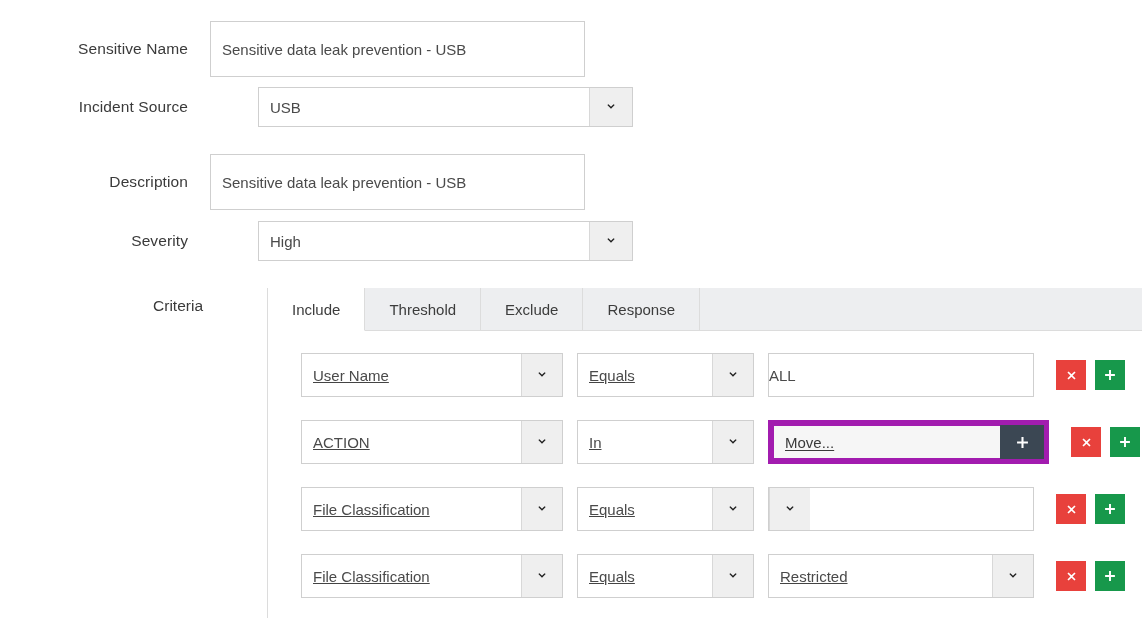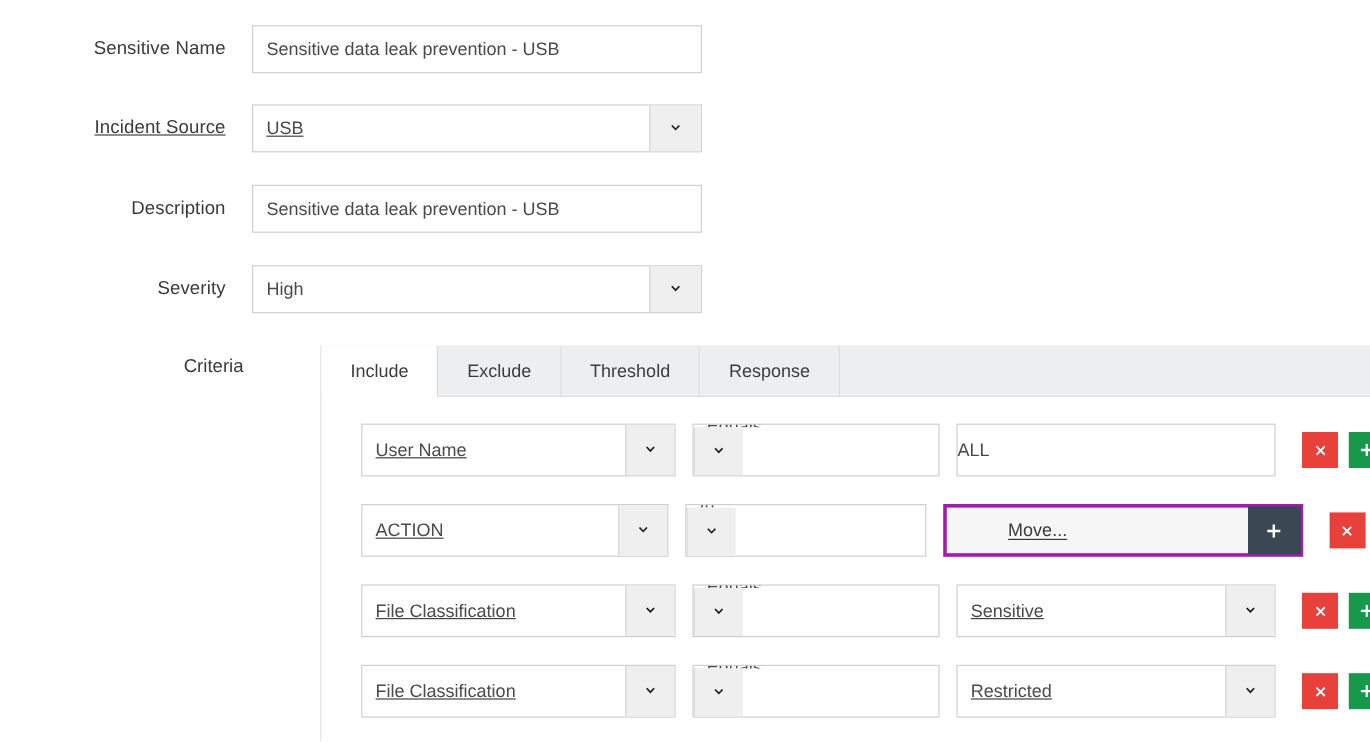--- a/index.html
+++ b/index.html
@@ -35,40 +35,41 @@
   }
   .control {
     display: flex;
     align-items: stretch;
     box-sizing: border-box;
   }
 
   
   .text-input {
     width: 375px;
-    height: 40px;
+    height: 56px;
     border: 1px solid #cfcfcf;
     background: #ffffff;
     box-sizing: border-box;
     display: flex;
     align-items: center;
     padding-left: 11px;
     font-size: 15px;
     color: #4a4a4a;
   }
 
   
   .select {
     width: 375px;
     height: 40px;
     border: 1px solid #cfcfcf;
     background: #ffffff;
     box-sizing: border-box;
     display: flex;
     align-items: stretch;
+    margin-left: 48px;
   }
   .select-value {
     flex: 1 1 auto;
     display: flex;
     align-items: center;
     padding-left: 11px;
     font-size: 15px;
     color: #4a4a4a;
     overflow: hidden;
     white-space: nowrap;
@@ -163,49 +164,48 @@
   .crit-select {
     height: 44px;
     border: 1px solid #cfcfcf;
     background: #ffffff;
     box-sizing: border-box;
     display: flex;
     align-items: stretch;
     text-decoration: underline;
   }
   .crit-select.field  { width: 262px; }
-  .crit-select.op     { width: 206px; margin-left: 14px; flex-direction: column; }
+  .crit-select.op     { width: 177px; margin-left: 14px; }
   .crit-select.value  { width: 266px; margin-left: 14px; }
   .crit-select .select-value { font-size: 15px; }
   .crit-select .select-arrow { width: 40px; flex: 0 0 40px; }
 
   .crit-text {
     width: 266px;
     height: 44px;
     margin-left: 14px;
     border: 1px solid #cfcfcf;
     background: #ffffff;
     box-sizing: border-box;
     display: flex;
     align-items: center;
     font-size: 15px;
     color: #4a4a4a;
   }
 
   
   .crit-linkfield {
-    width: 306px;
+    width: 281px;
     height: 44px;
     margin-left: 14px;
-    border: 3px solid #a21caf;
+    border: 6px solid #a21caf;
     background: #f6f6f6;
     box-sizing: border-box;
     display: flex;
     align-items: stretch;
-    padding-left: 40px;
   }
   .crit-linkfield .link-value {
     flex: 1 1 auto;
     display: flex;
     align-items: center;
     padding-left: 11px;
     font-size: 15px;
     color: #3a3a3a;
     text-decoration: underline;
     text-underline-offset: 2px;
@@ -246,21 +246,21 @@
 </head>
 <body>
 
 <div class="form-row" style="top:21px;">
   <div class="field-label">Sensitive Name</div>
   <div class="control">
     <div class="text-input">Sensitive data leak prevention - USB</div>
   </div>
 </div>
 
-<div class="form-row" style="top:87px;text-decoration:underline;">
+<div class="form-row" style="top:87px;">
   <div class="field-label">Incident Source</div>
   <div class="control">
     <div class="select">
       <div class="select-value">USB</div>
       <div class="select-arrow">
         <svg class="chev" viewBox="0 0 12 12">
           <path d="M1.6 3.6 L6 8.2 L10.4 3.6 L9.1 2.6 L6 5.8 L2.9 2.6 Z" fill="#1e1e1e"></path>
         </svg>
       </div>
     </div>
@@ -290,24 +290,24 @@
 
 <div id="criteria-label">Criteria</div>
 
 <div id="criteria-panel">
 
   <div class="tabstrip">
     <div class="tab active">
       <span>Include</span>
     </div>
     <div class="tab">
+      <span>Threshold</span>
+    </div>
+    <div class="tab">
       <span>Exclude</span>
-    </div>
-    <div class="tab">
-      <span>Threshold</span>
     </div>
     <div class="tab">
       <span>Response</span>
     </div>
     <div class="tab-filler"></div>
   </div>
 
   <div class="tab-body">
 
     <div class="crit-row">
@@ -392,21 +392,20 @@
       </div>
       <div class="crit-select op">
         <div class="select-value">Equals</div>
         <div class="select-arrow">
           <svg class="chev" viewBox="0 0 12 12">
               <path d="M1.6 3.6 L6 8.2 L10.4 3.6 L9.1 2.6 L6 5.8 L2.9 2.6 Z" fill="#1e1e1e"></path>
             </svg>
         </div>
       </div>
       <div class="crit-select value">
-        <div class="select-value">Sensitive</div>
         <div class="select-arrow">
           <svg class="chev" viewBox="0 0 12 12">
               <path d="M1.6 3.6 L6 8.2 L10.4 3.6 L9.1 2.6 L6 5.8 L2.9 2.6 Z" fill="#1e1e1e"></path>
             </svg>
         </div>
       </div>
       <div class="row-actions">
         <div class="btn-sq btn-remove">
           <svg viewBox="0 0 16 16" width="13" height="13" class="ic">
             <path d="M3 4.4 L4.4 3 L8 6.6 L11.6 3 L13 4.4 L9.4 8 L13 11.6 L11.6 13 L8 9.4 L4.4 13 L3 11.6 L6.6 8 Z" fill="#ffffff"></path>

